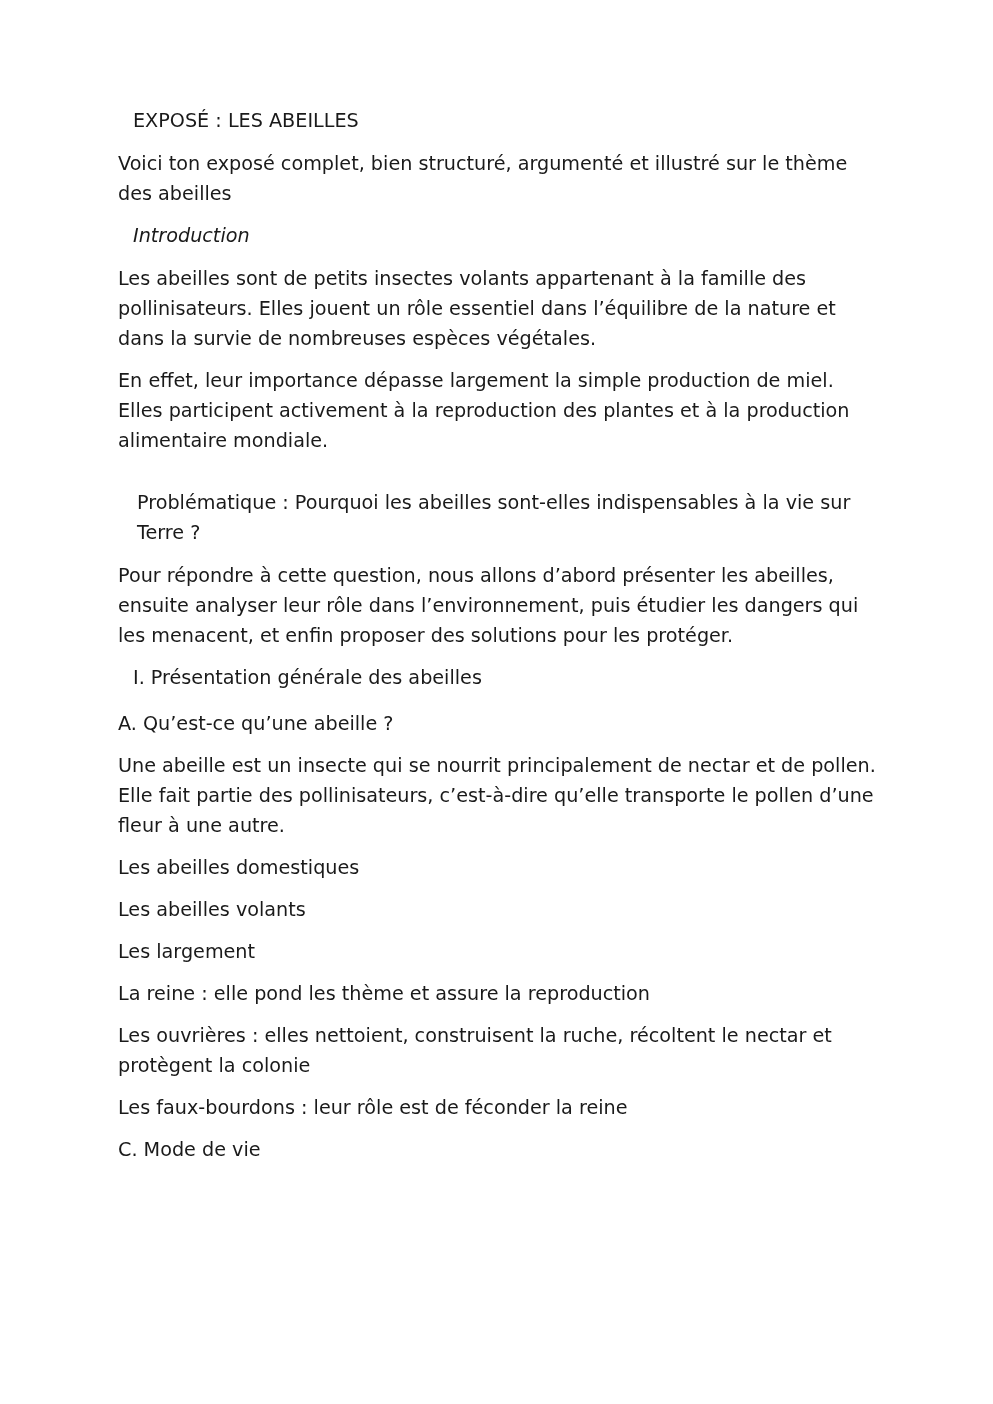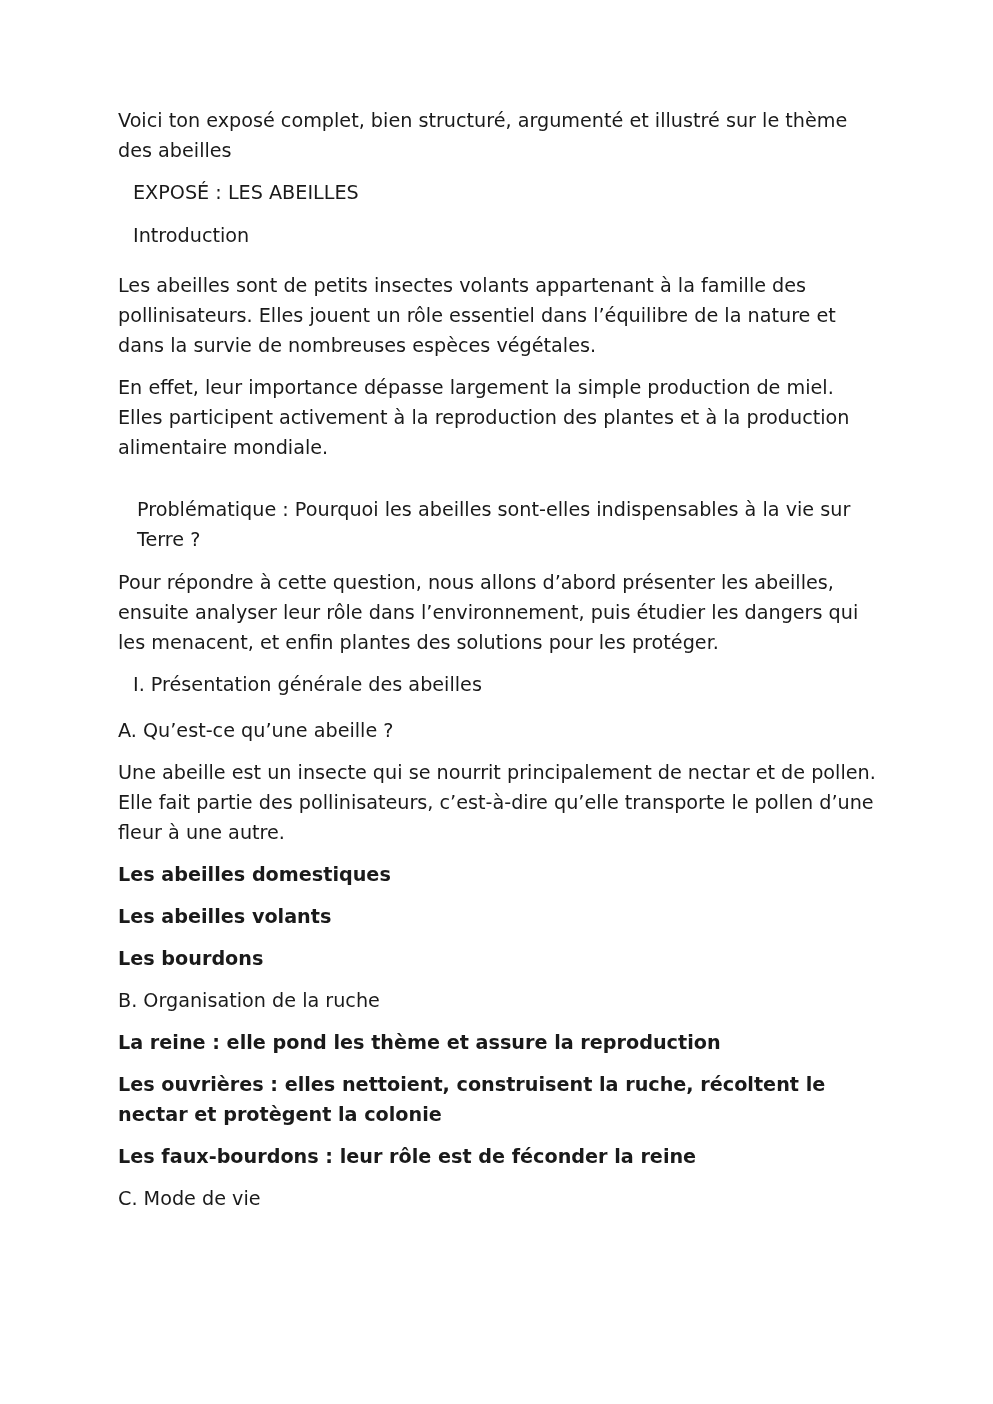--- a/index.html
+++ b/index.html
@@ -35,72 +35,71 @@
     color: #1a1a1a;
     text-align: left;
     white-space: normal;
   }
   .para.heading-1 {
     padding-left: 15px;
     margin-bottom: 13px;
   }
   .para.heading-2 {
     padding-left: 15px;
-    margin-bottom: 20px;
+    margin-bottom: 13px;
+    font-style: italic;
   }
   .para.heading-section {
     padding-left: 15px;
     margin-bottom: 16px;
   }
   .para.problematique {
     padding-left: 19px;
     text-indent: 0;
     margin-bottom: 13px;
     margin-top: 32px;
   }
   .para.list-line {
     margin-bottom: 12px;
-    font-weight: bold;
   }
   .para.sub-heading {
     margin-bottom: 12px;
   }
 </style>
 </head>
 <body>
 
 <div class="page">
   <div class="doc-body">
 
+    <p class="para heading-1">EXPOSÉ : LES ABEILLES</p>
+
     <p class="para">Voici ton exposé complet, bien structuré, argumenté et illustré sur le thème des abeilles</p>
-
-    <p class="para heading-1">EXPOSÉ : LES ABEILLES</p>
 
     <p class="para heading-2">Introduction</p>
 
     <p class="para">Les abeilles sont de petits insectes volants appartenant à la famille des pollinisateurs. Elles jouent un rôle essentiel dans l’équilibre de la nature et dans la survie de nombreuses espèces végétales.</p>
 
     <p class="para">En effet, leur importance dépasse largement la simple production de miel. Elles participent activement à la reproduction des plantes et à la production alimentaire mondiale.</p>
 
     <p class="para problematique">Problématique : Pourquoi les abeilles sont-elles indispensables à la vie sur Terre ?</p>
 
-    <p class="para">Pour répondre à cette question, nous allons d’abord présenter les abeilles, ensuite analyser leur rôle dans l’environnement, puis étudier les dangers qui les menacent, et enfin plantes des solutions pour les protéger.</p>
+    <p class="para">Pour répondre à cette question, nous allons d’abord présenter les abeilles, ensuite analyser leur rôle dans l’environnement, puis étudier les dangers qui les menacent, et enfin proposer des solutions pour les protéger.</p>
 
     <p class="para heading-section">I. Présentation générale des abeilles</p>
 
     <p class="para sub-heading">A. Qu’est-ce qu’une abeille ?</p>
 
     <p class="para">Une abeille est un insecte qui se nourrit principalement de nectar et de pollen. Elle fait partie des pollinisateurs, c’est-à-dire qu’elle transporte le pollen d’une fleur à une autre.</p>
 
 
     <p class="para list-line">Les abeilles domestiques</p>
     <p class="para list-line">Les abeilles volants</p>
-    <p class="para list-line">Les bourdons</p>
+    <p class="para list-line">Les largement</p>
 
-    <p class="para sub-heading">B. Organisation de la ruche</p>
 
 
     <p class="para list-line">La reine : elle pond les thème et assure la reproduction</p>
     <p class="para list-line">Les ouvrières : elles nettoient, construisent la ruche, récoltent le nectar et protègent la colonie</p>
     <p class="para list-line">Les faux-bourdons : leur rôle est de féconder la reine</p>
 
     <p class="para sub-heading">C. Mode de vie</p>
 
   </div>
 </div>

